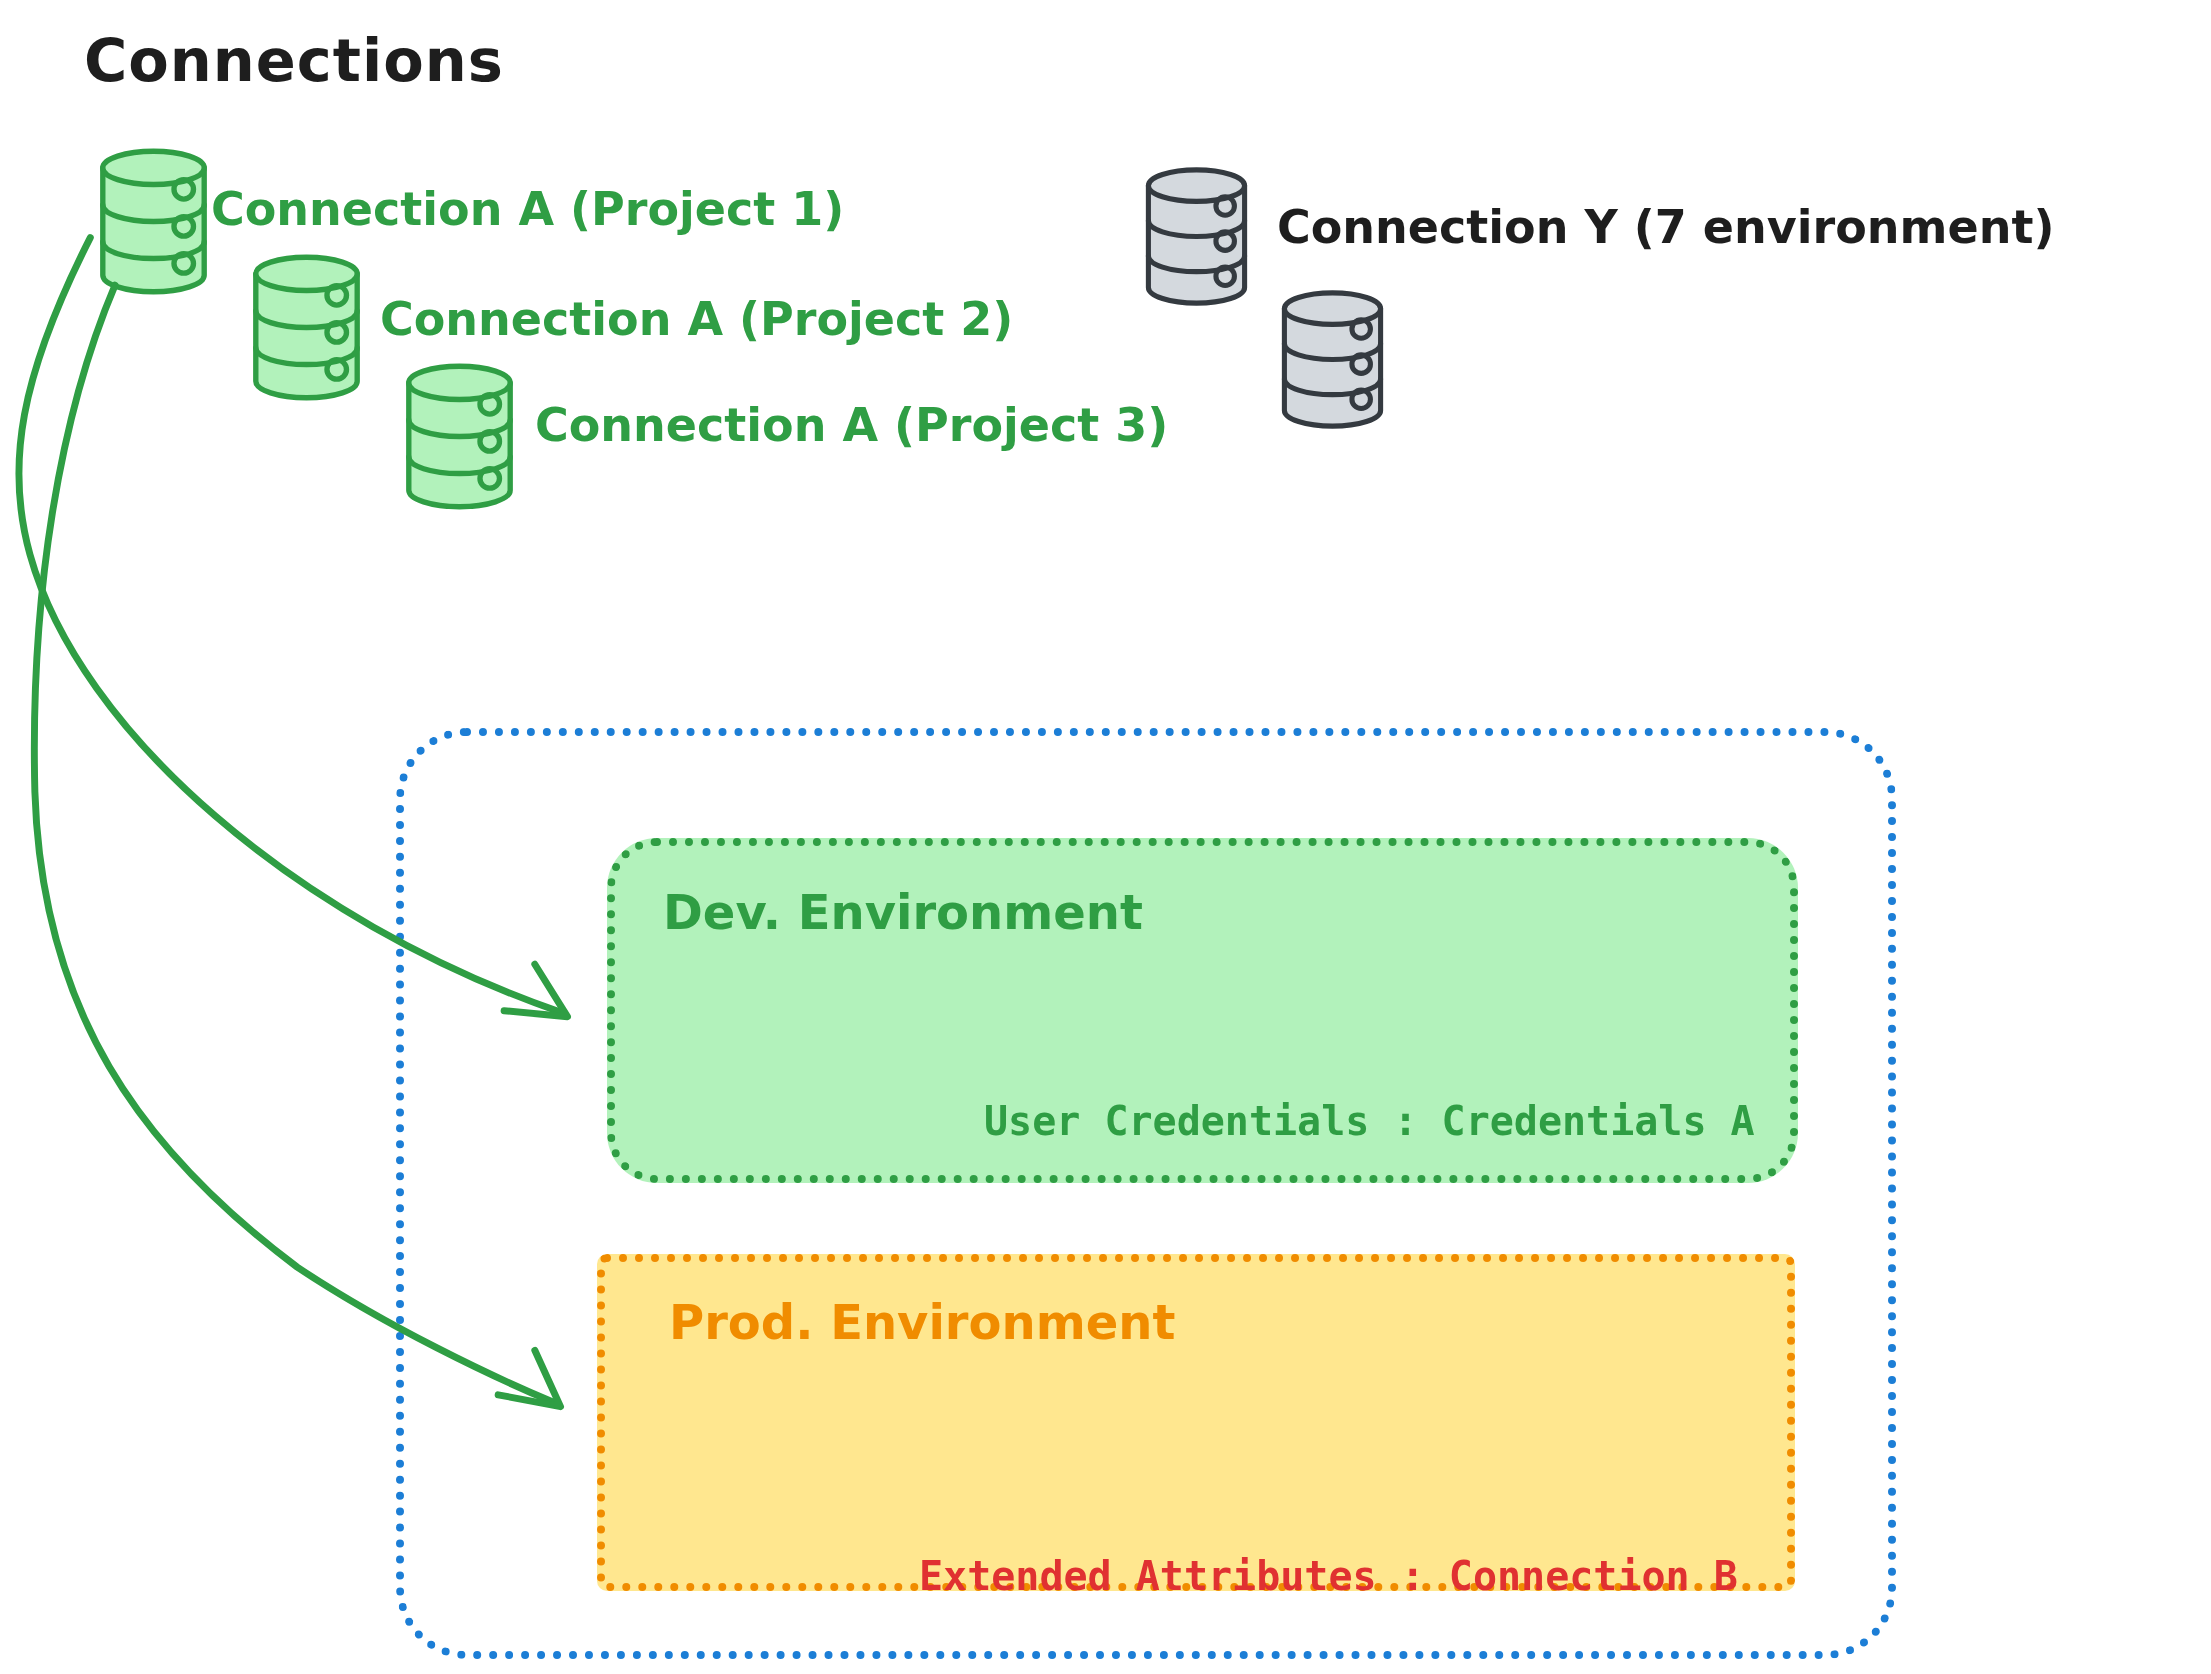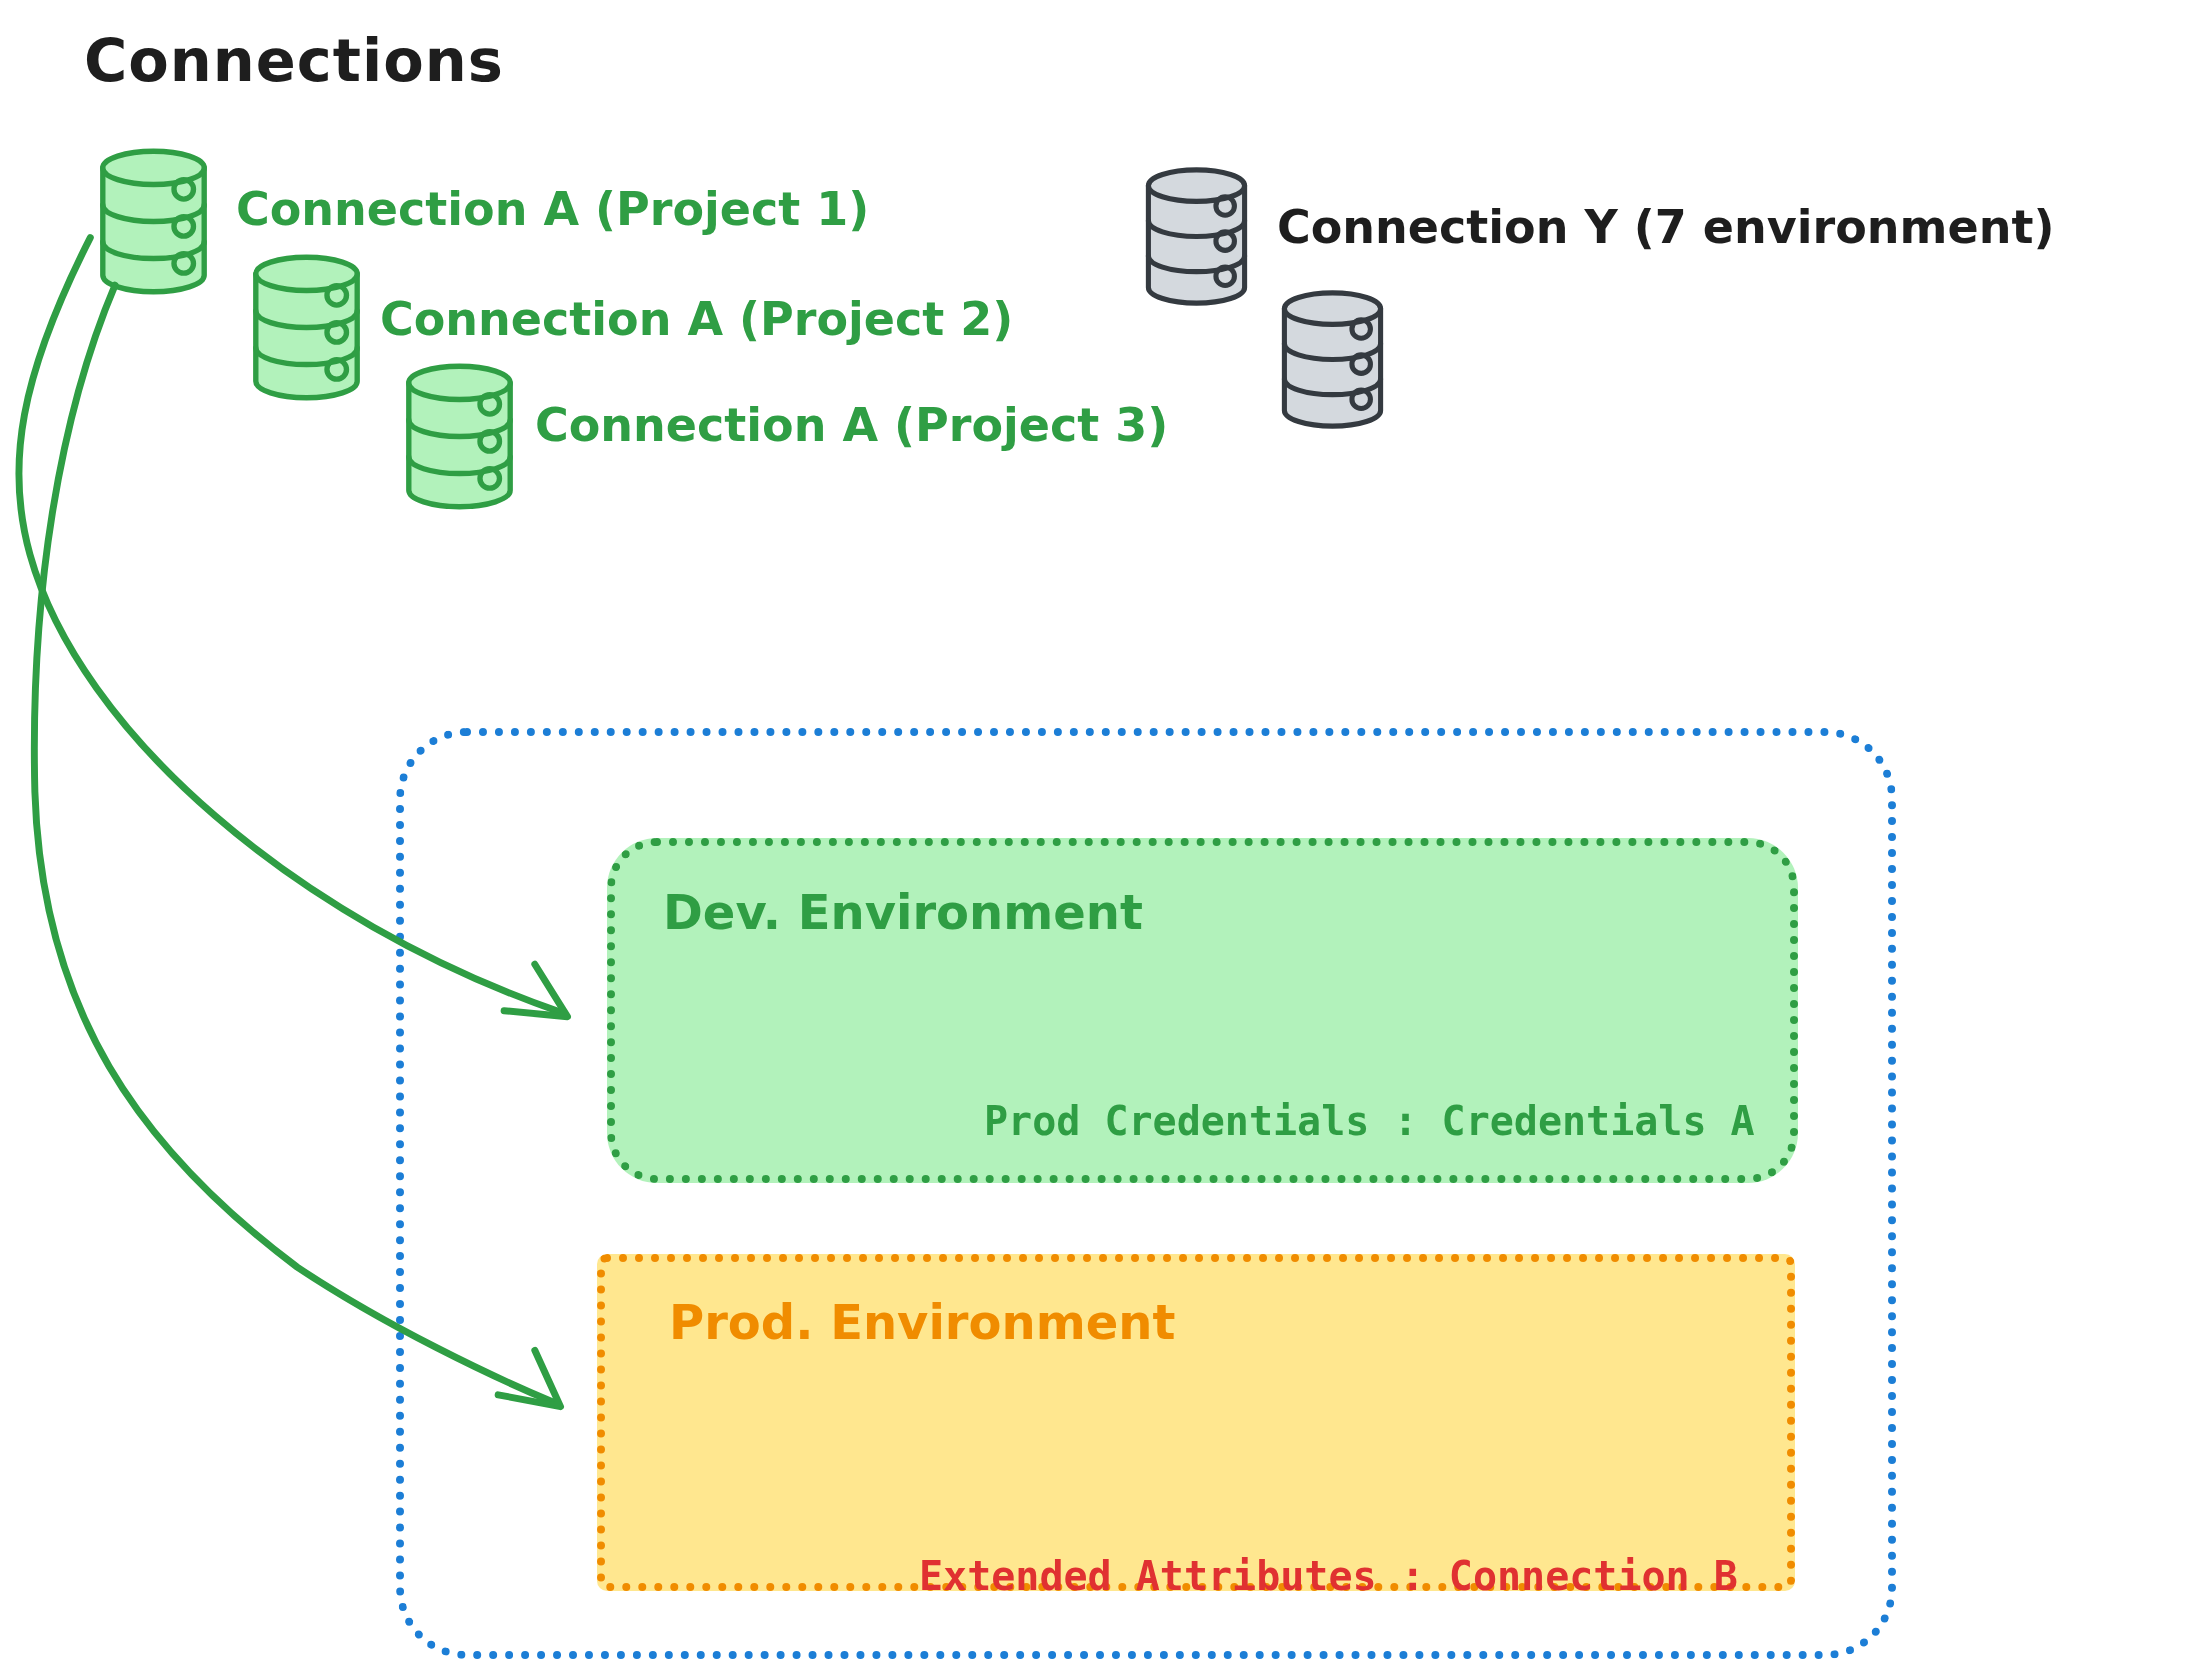--- a/index.html
+++ b/index.html
@@ -77,21 +77,21 @@
     </defs>
   </svg>
 
   <div class="abs title" style="left:84px;top:26px">Connections</div>
 
   <div class="abs" style="left:95px;top:147px">
     <svg class="db" width="117" height="149" viewBox="0 0 120 150">
         <use href="#db-green"></use>
       </svg>
   </div>
-  <div class="abs lbl-green" style="left:236px;top:182px">Connection A (Project 1)</div>
+  <div class="abs lbl-green" style="left:211px;top:182px">Connection A (Project 1)</div>
 
   <div class="abs" style="left:248px;top:253px">
     <svg class="db" width="117" height="149" viewBox="0 0 120 150">
         <use href="#db-green"></use>
       </svg>
   </div>
   <div class="abs lbl-green" style="left:380px;top:292px">Connection A (Project 2)</div>
 
   <div class="abs" style="left:401px;top:362px">
     <svg class="db" width="117" height="149" viewBox="0 0 120 150">
@@ -111,21 +111,21 @@
     <svg class="db" width="111" height="141" viewBox="0 0 120 150">
         <use href="#db-gray"></use>
       </svg>
   </div>
 
 
   <div class="abs project-box">
 
     <div class="abs dev-box">
       <div class="abs env-label-dev" style="left:48px;top:38px">Dev. Environment</div>
-      <div class="abs mono mono-green" style="left:369px;top:251px">Prod Credentials : Credentials A</div>
+      <div class="abs mono mono-green" style="left:369px;top:251px">User Credentials : Credentials A</div>
     </div>
 
     <div class="abs prod-box">
       <div class="abs env-label-prod" style="left:64px;top:32px">Prod. Environment</div>
       <div class="abs mono mono-red" style="left:314px;top:194px">
         <div>Extended Attributes : Connection B</div>
         
       </div>
     </div>
 

